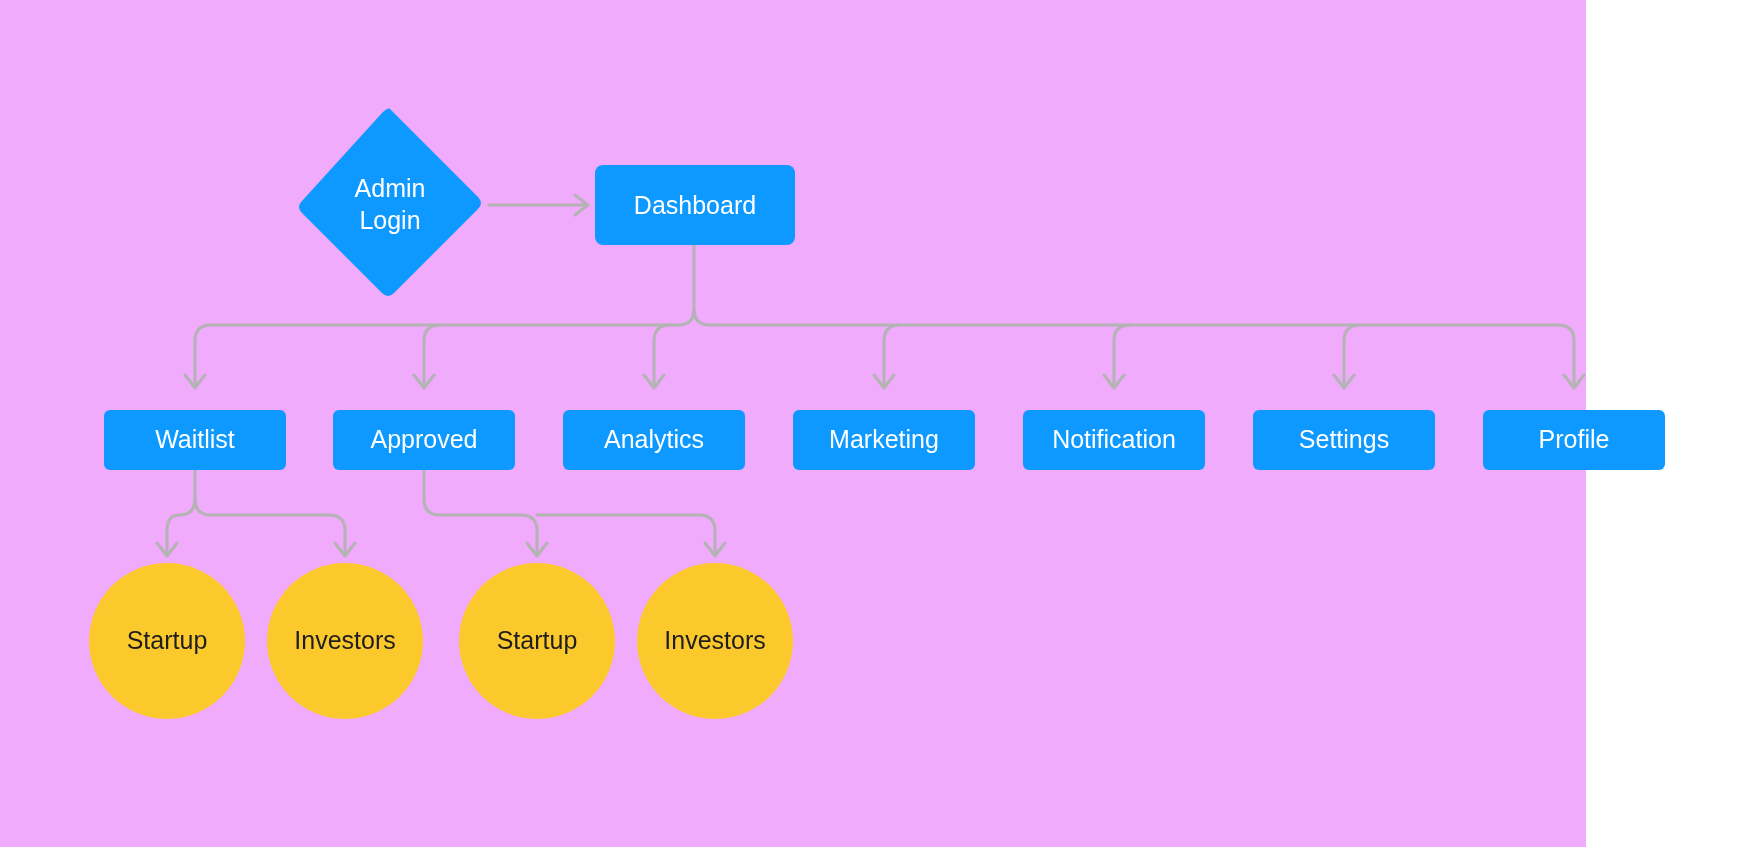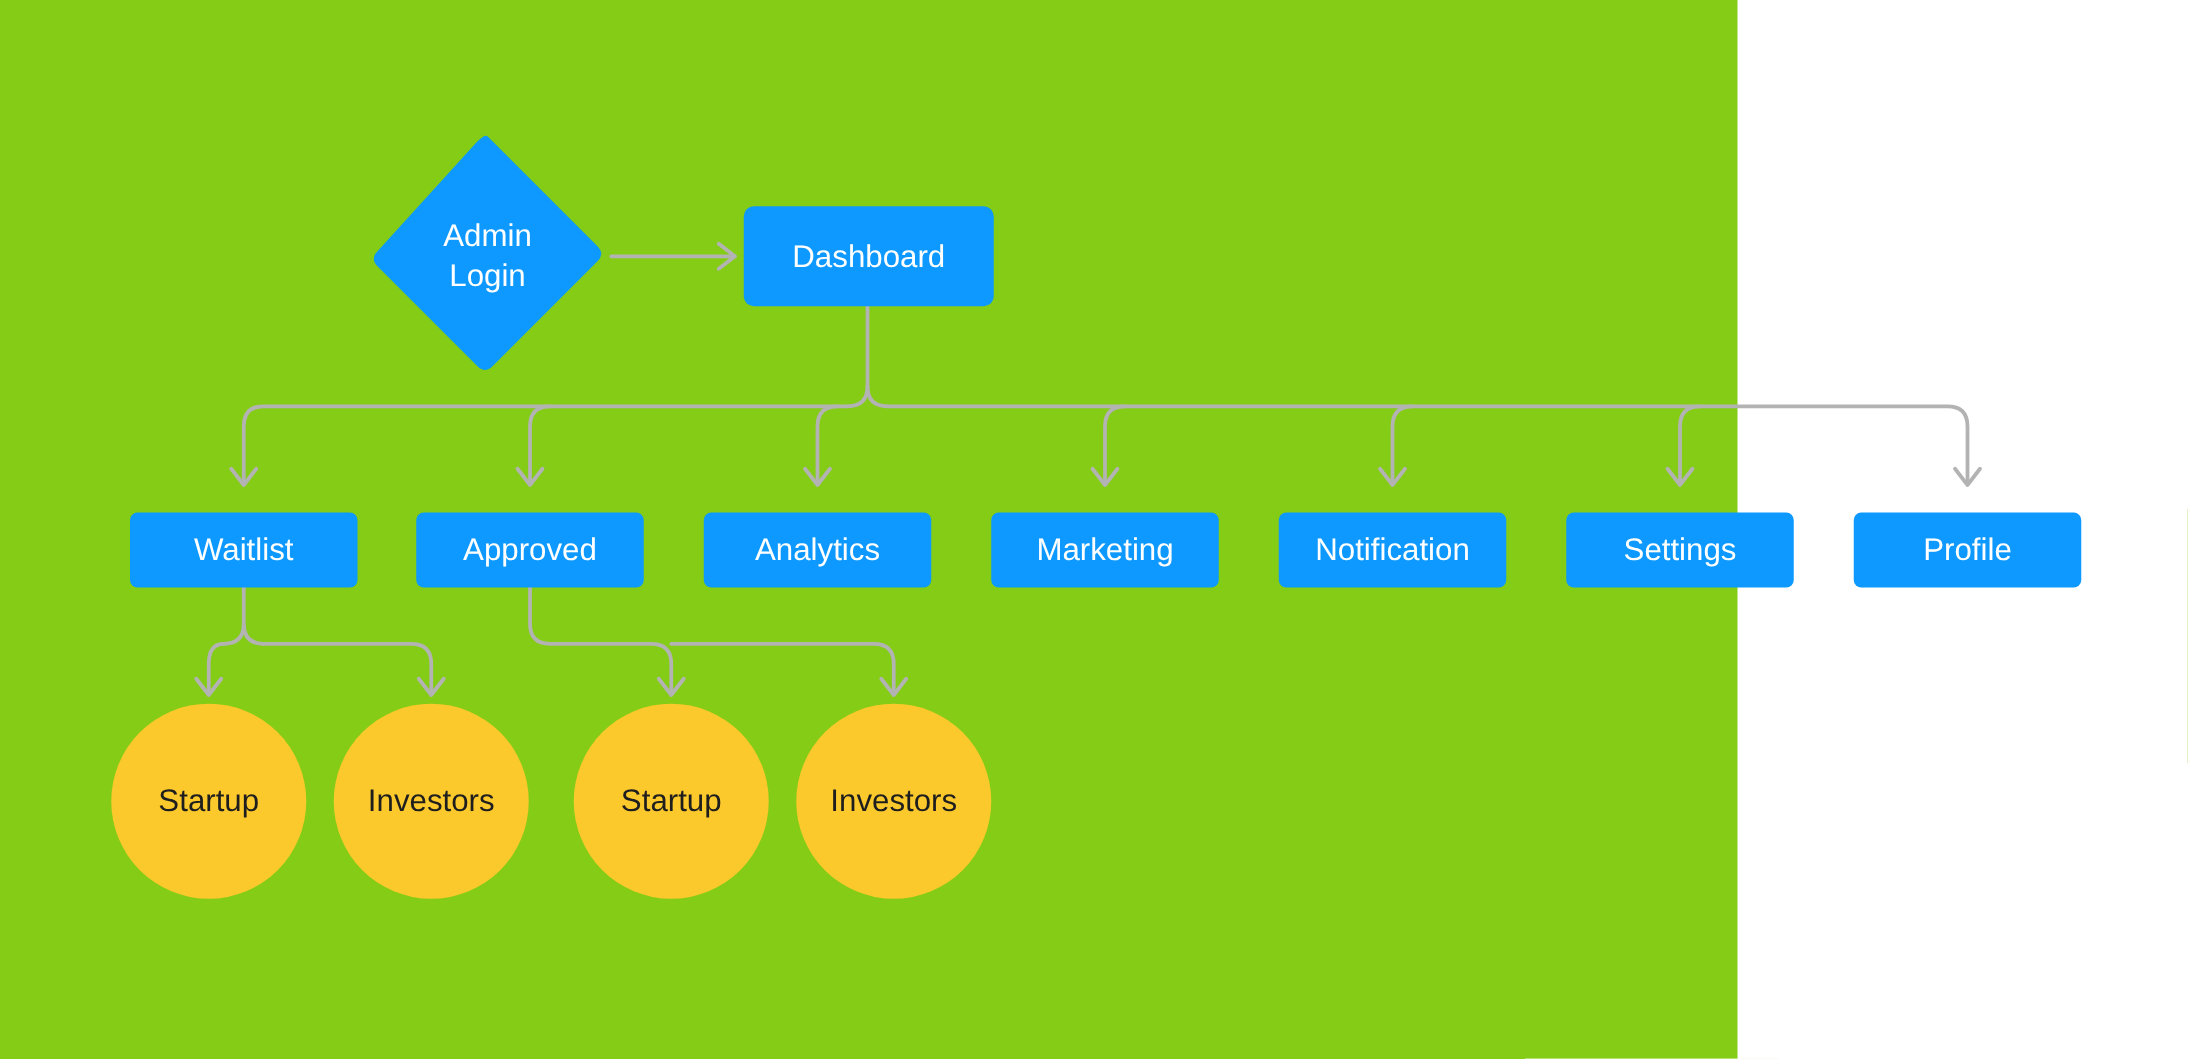--- a/index.html
+++ b/index.html
@@ -8,23 +8,23 @@
     background: #ffffff;
   }
   body {
     width: 1750px;
     height: 847px;
     font-family: "Liberation Sans", sans-serif;
     overflow: hidden;
   }
   #canvas {
     position: relative;
-    width: 1390px;
+    width: 1586px;
     height: 847px;
-    background: #84cc16;
+    background: #f0abfc;
   }
   svg.flow {
     position: absolute;
     left: 0;
     top: 0;
     width: 1750px;
     height: 847px;
     display: block;
   }
   .node-label {

